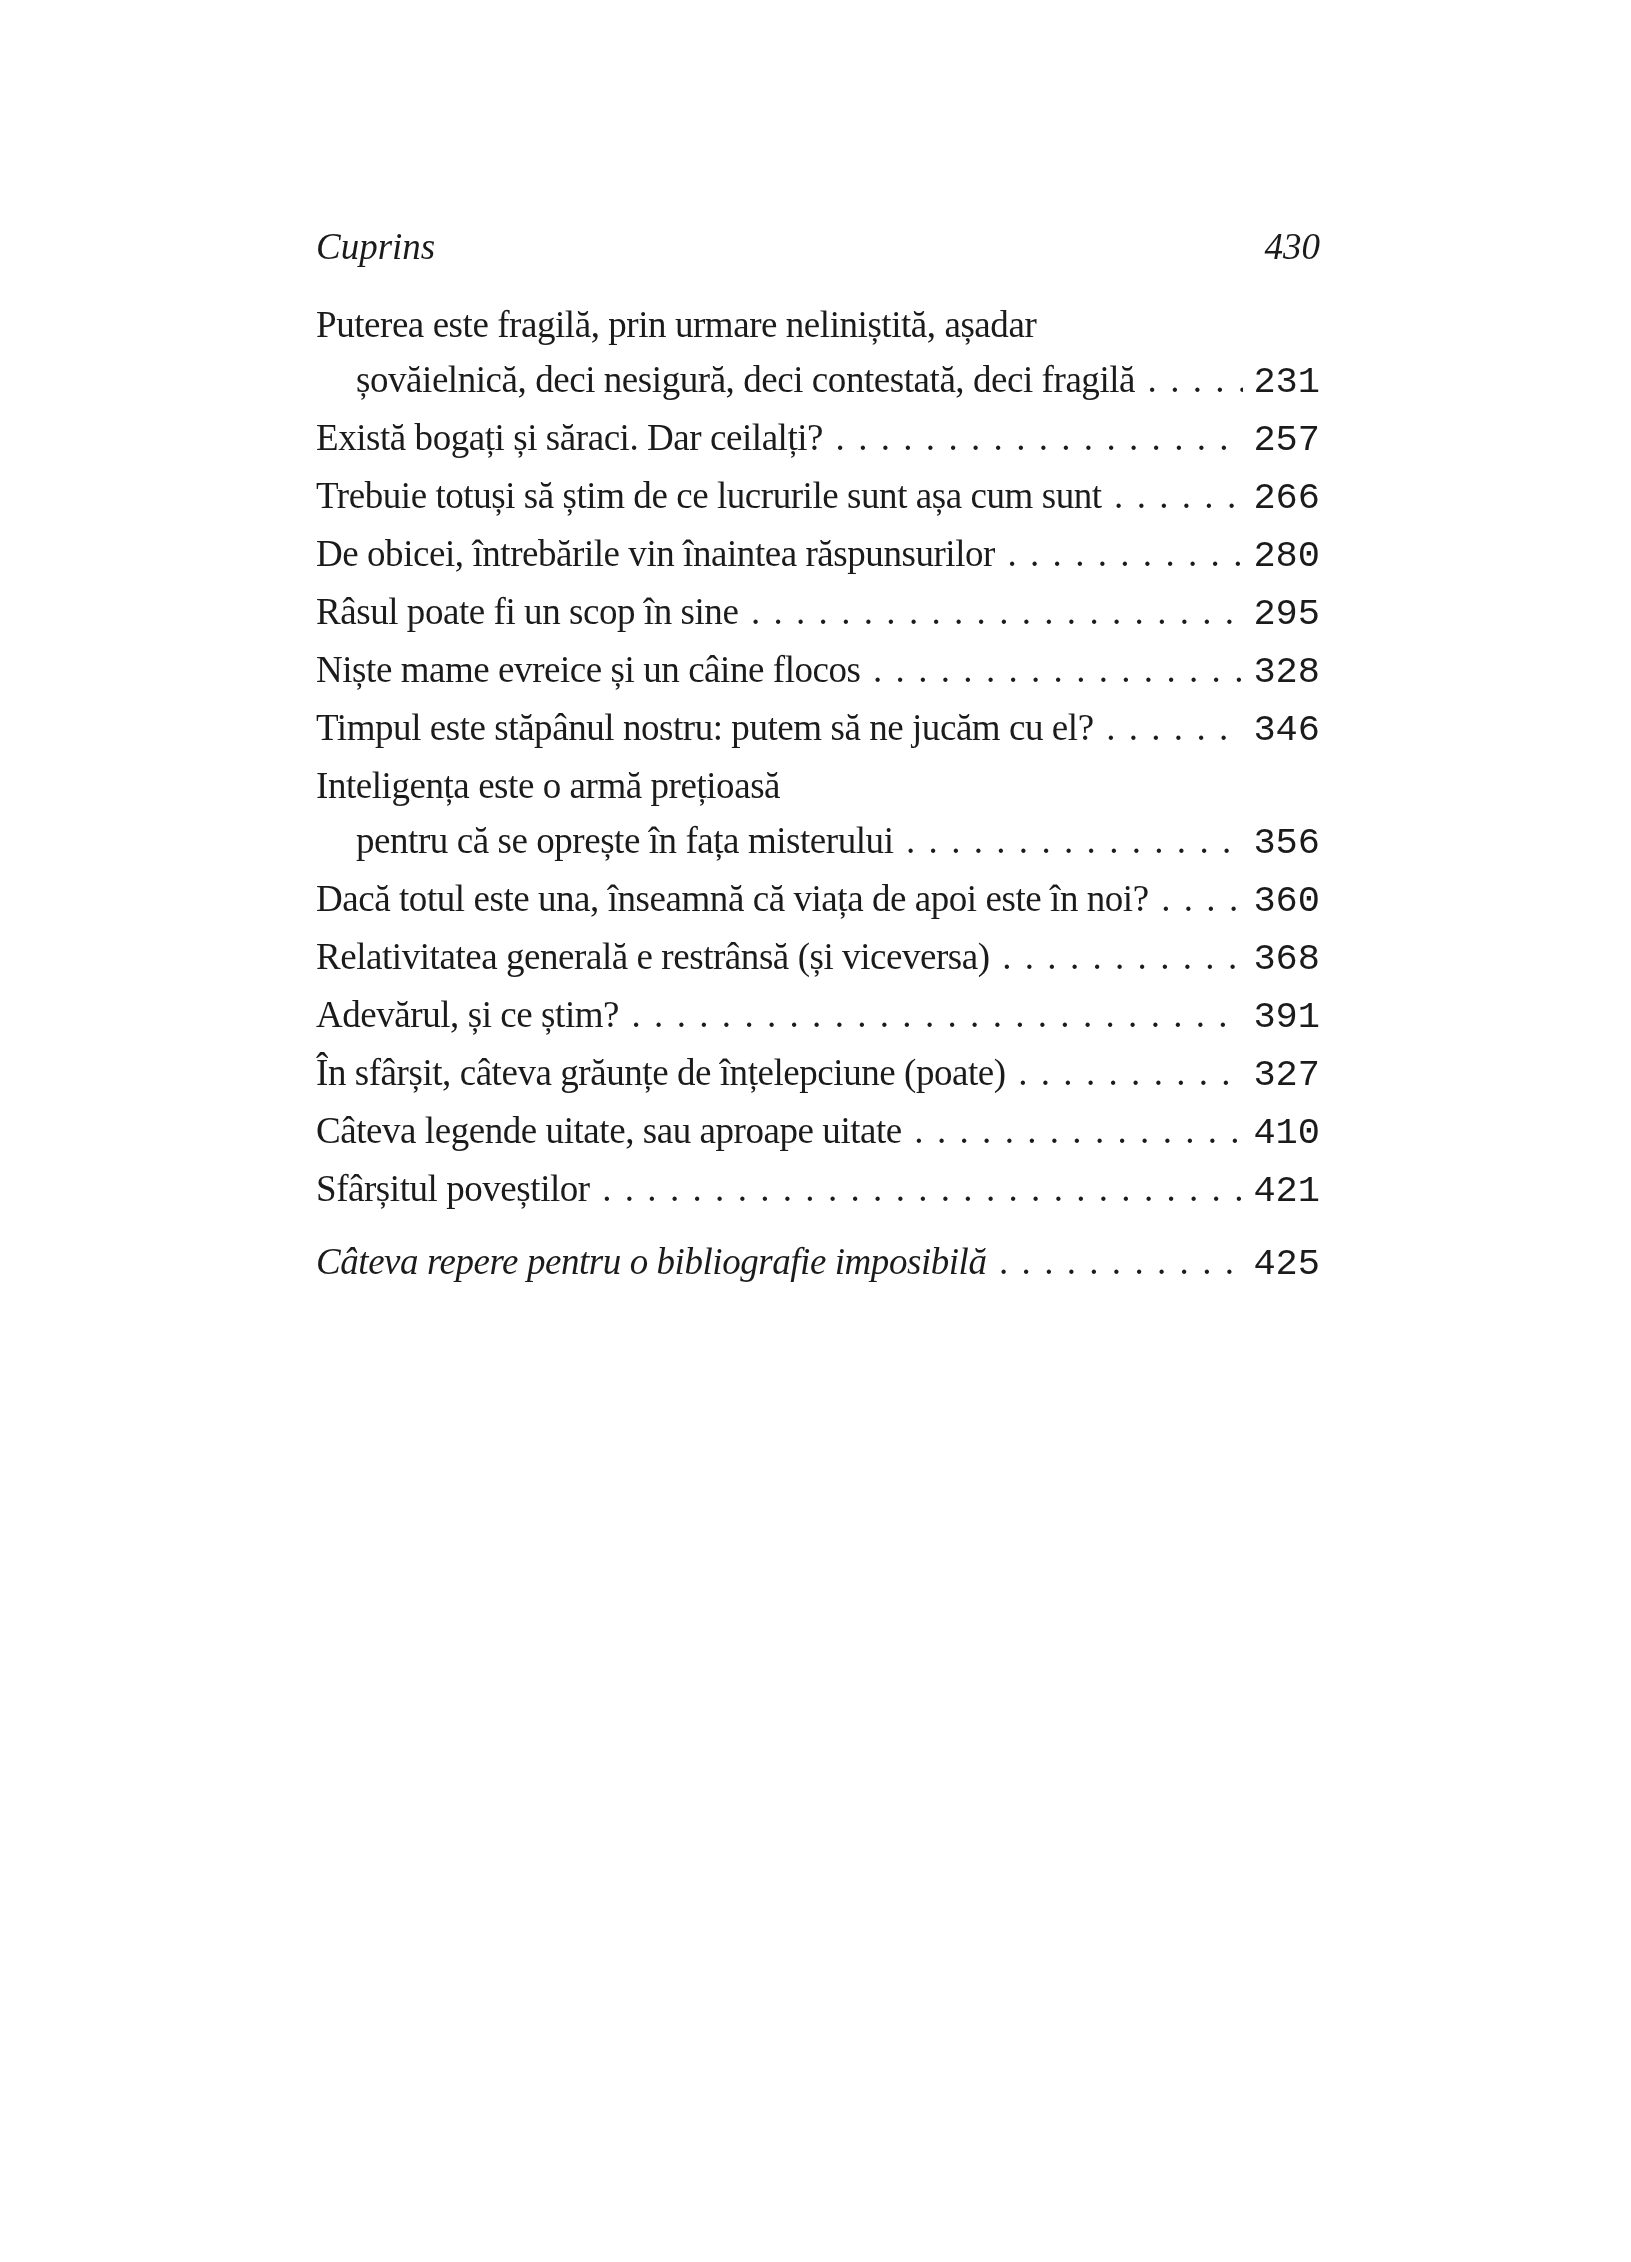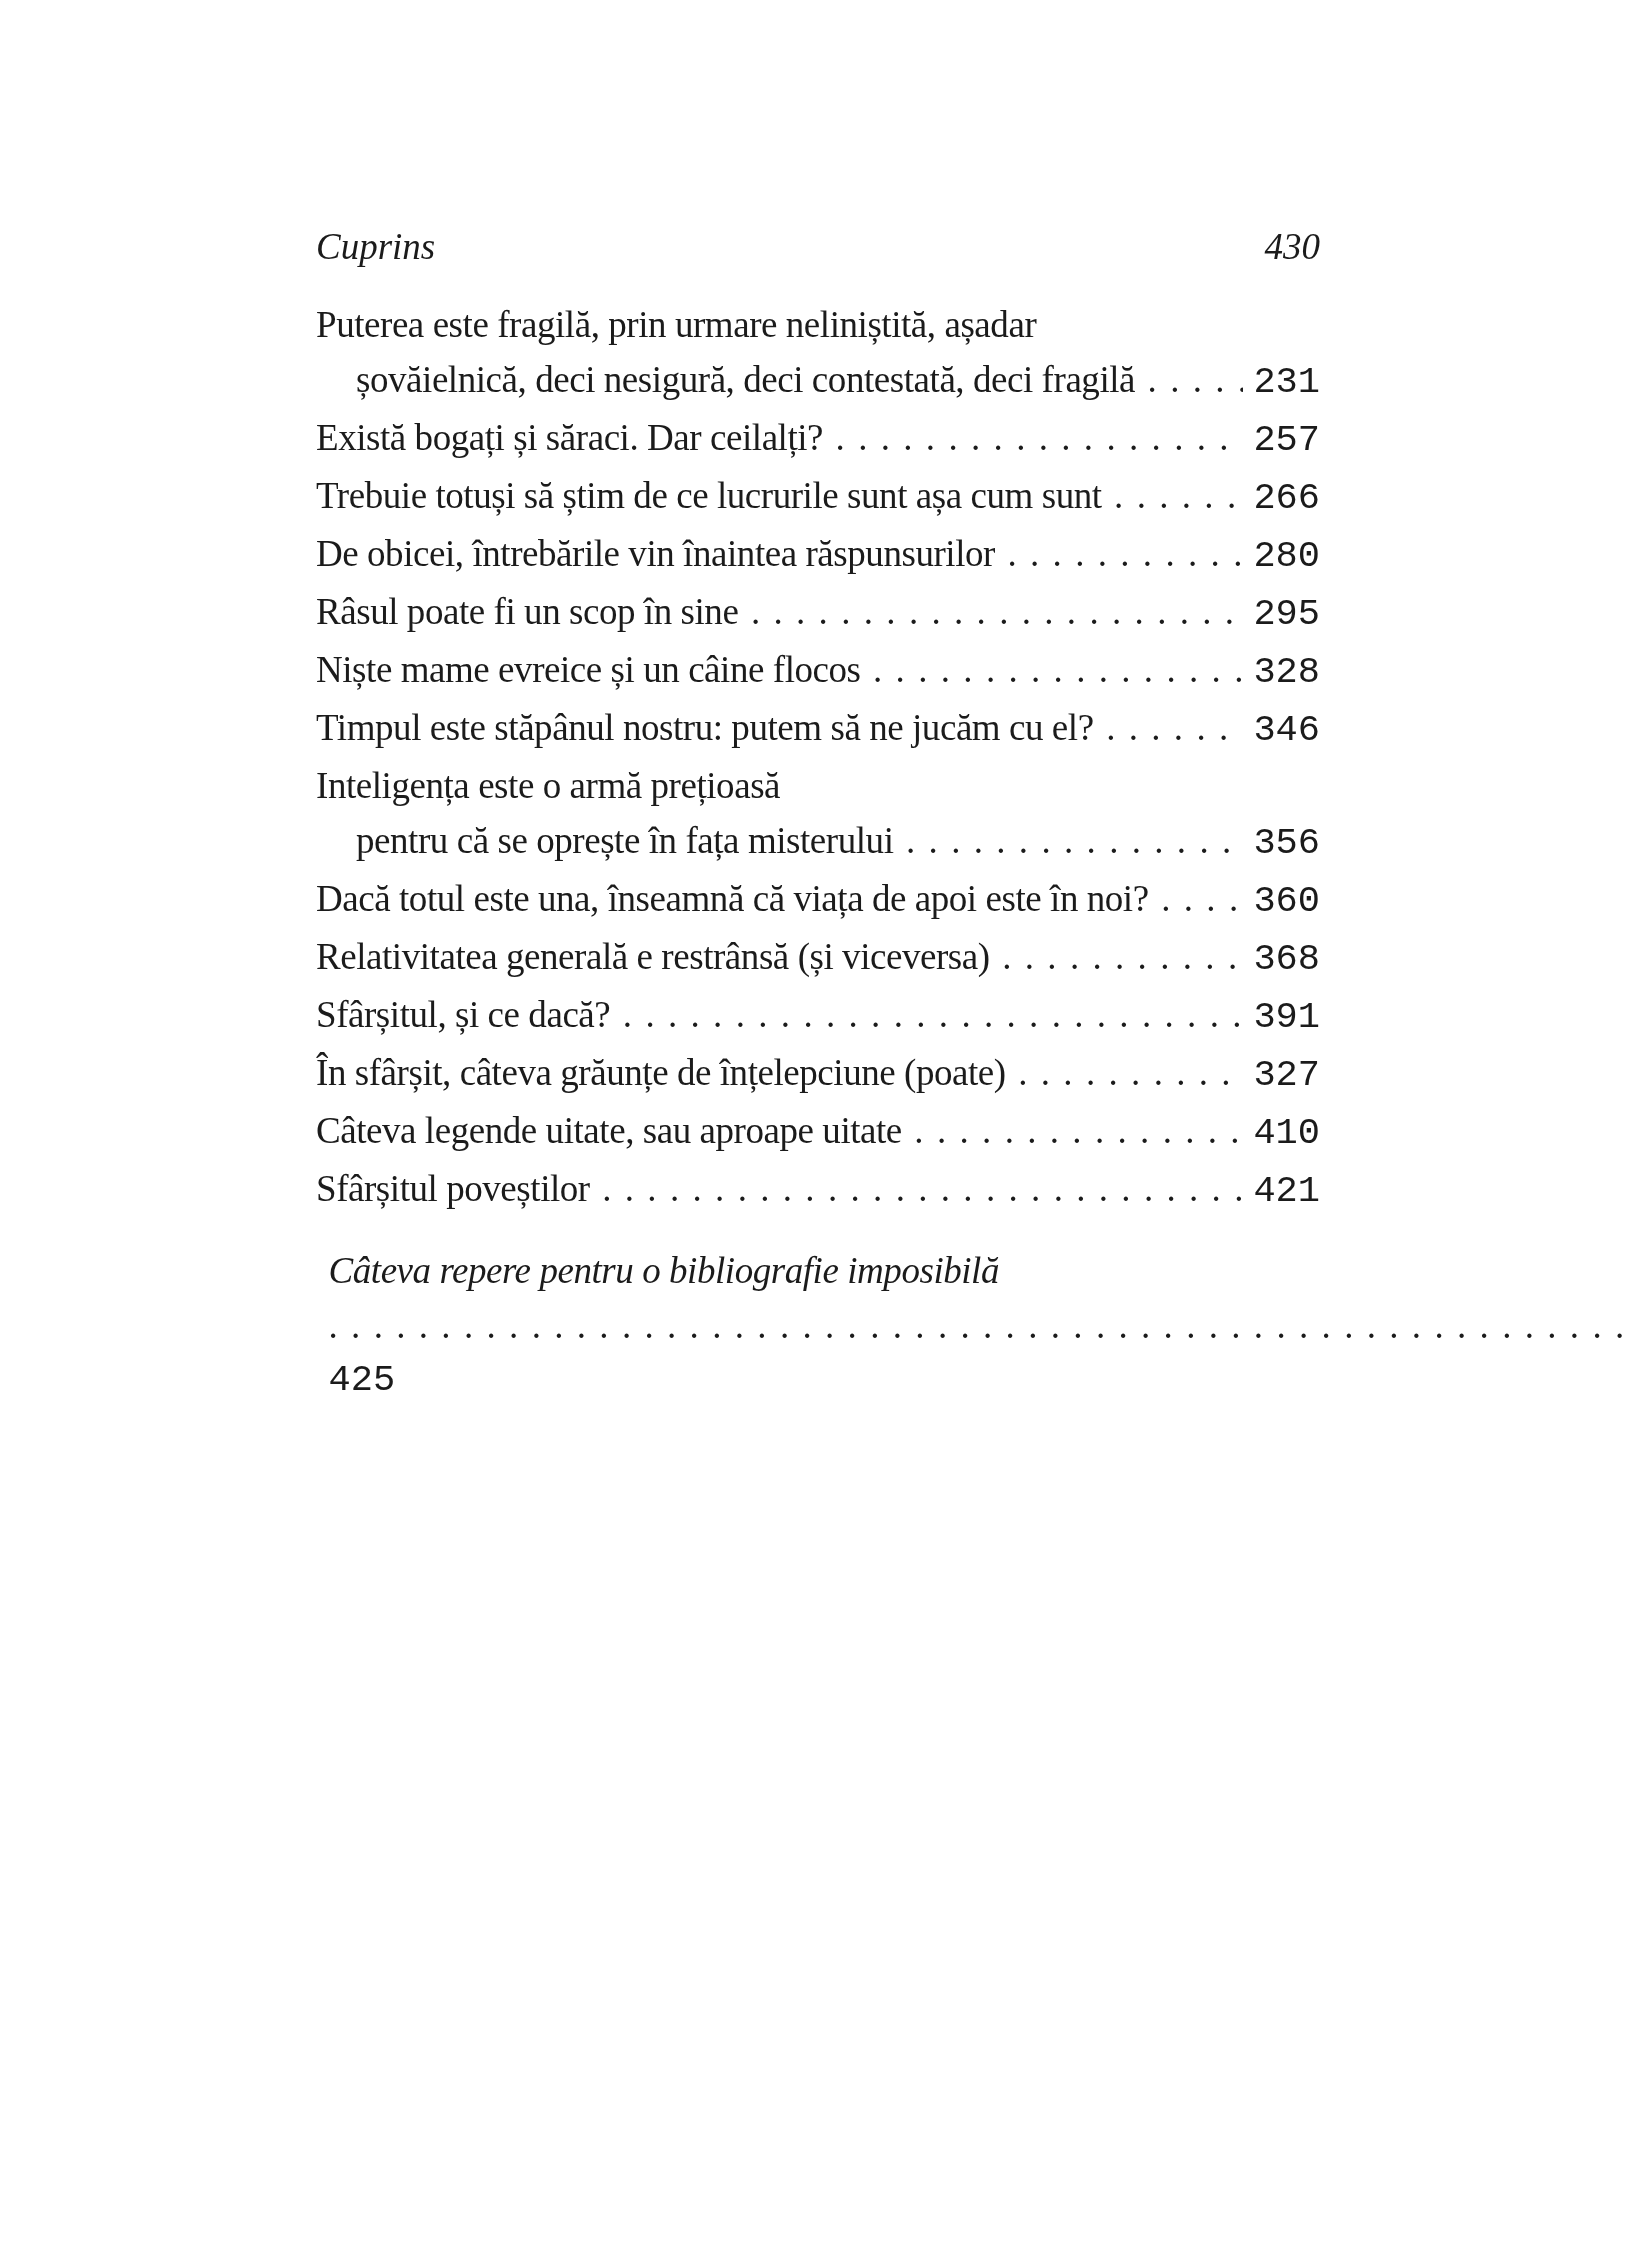--- a/index.html
+++ b/index.html
@@ -30,21 +30,21 @@
     margin-bottom: 23px;
   }
   .toc-list { width: 100%; }
   .toc-row {
     display: flex;
     align-items: baseline;
     font-size: 37px;
     line-height: 55px;
   }
   .toc-row.indent .toc-title { padding-left: 40px; }
-  .toc-row.spaced { margin-top: 24px; flex-direction: column; }
+  .toc-row.spaced { margin-top: 15px; }
   .toc-row.italic .toc-title { font-style: italic; }
   .toc-title {
     white-space: nowrap;
     letter-spacing: -0.012em;
     flex: 0 0 auto;
   }
   .dots {
     flex: 1 1 auto;
     overflow: hidden;
     white-space: nowrap;
@@ -131,21 +131,21 @@
     <span class="toc-title">Dacă totul este una, înseamnă că viața de apoi este în noi?</span>
     <span class="dots"></span>
     <span class="toc-page">360</span>
   </div>
       <div class="toc-row">
     <span class="toc-title">Relativitatea generală e restrânsă (și viceversa)</span>
     <span class="dots"></span>
     <span class="toc-page">368</span>
   </div>
       <div class="toc-row">
-    <span class="toc-title">Sfârșitul, și ce dacă?</span>
+    <span class="toc-title">Adevărul, și ce știm?</span>
     <span class="dots"></span>
     <span class="toc-page">391</span>
   </div>
       <div class="toc-row">
     <span class="toc-title">În sfârșit, câteva grăunțe de înțelepciune (poate)</span>
     <span class="dots"></span>
     <span class="toc-page">327</span>
   </div>
       <div class="toc-row">
     <span class="toc-title">Câteva legende uitate, sau aproape uitate</span>

